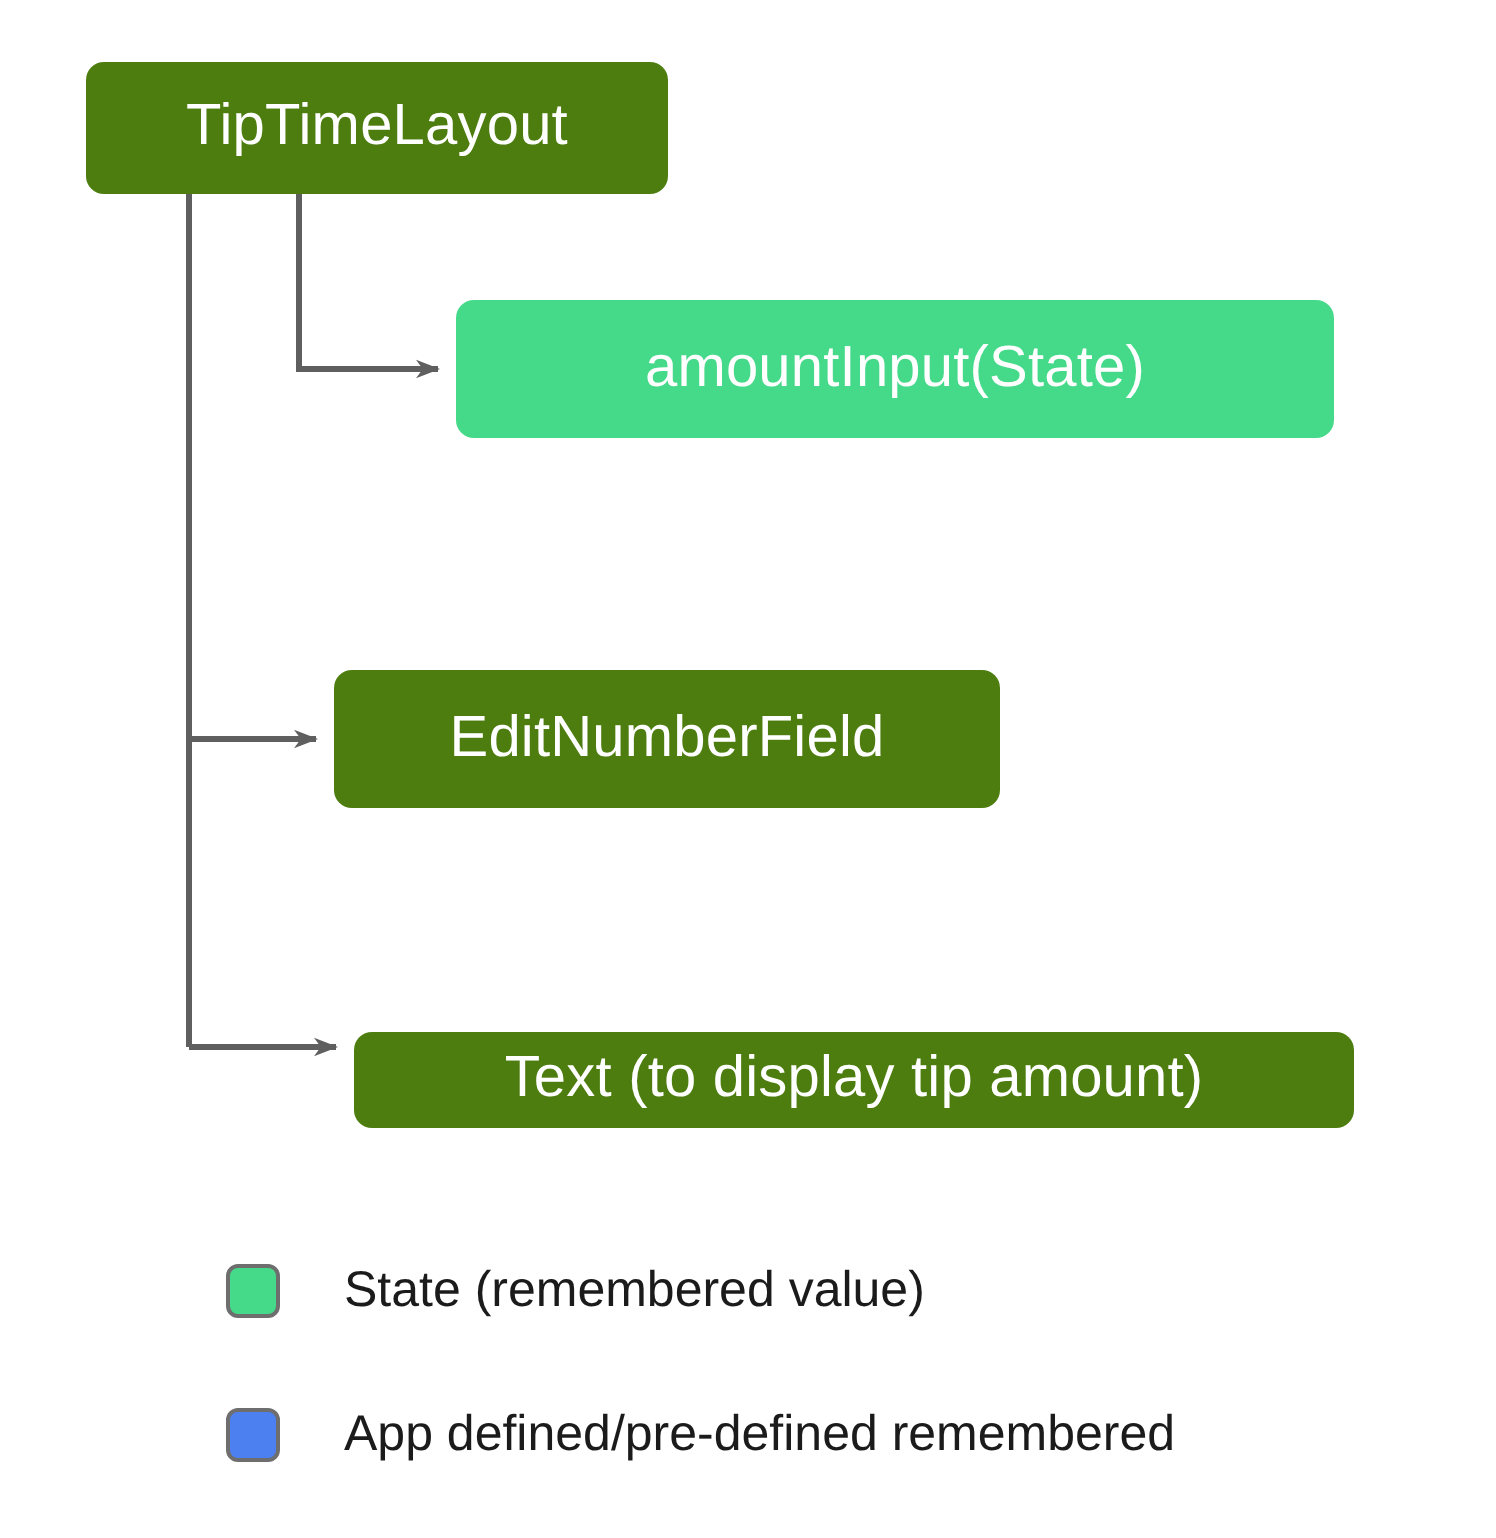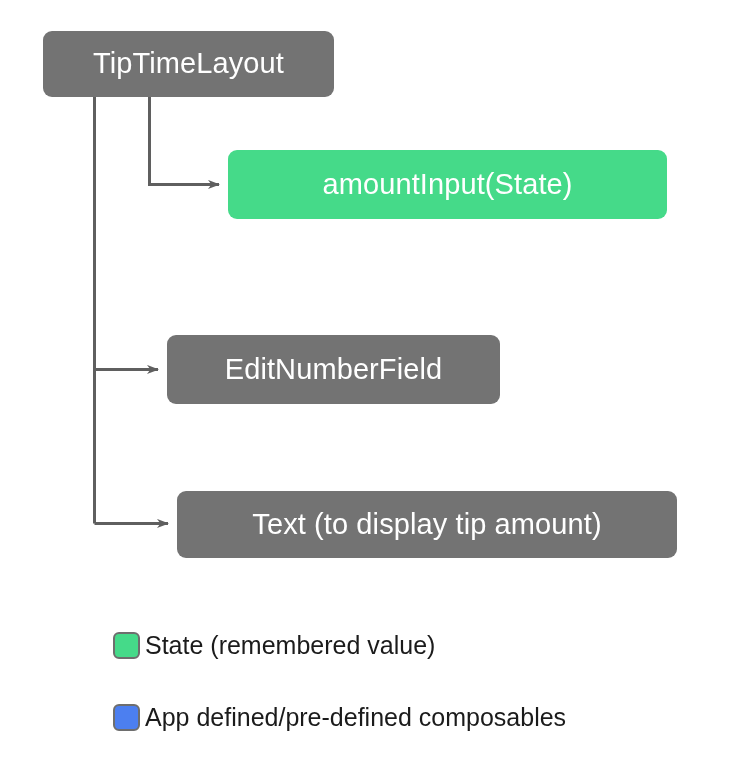--- a/index.html
+++ b/index.html
@@ -33,27 +33,27 @@
     align-items: center;
     justify-content: center;
     border-radius: 9px;
     color: #ffffff;
     font-size: 29px;
     font-weight: 400;
     letter-spacing: 0.1px;
     line-height: 1.1;
     white-space: nowrap;
   }
-  .node-blue { background: #737373; }
+  .node-blue { background: #4d7c0f; }
   .node-green { background: #45da89; text-align: right; }
 
   #node-tiptimelayout { left: 43px;  top: 31px;  width: 291px; height: 66px; }
   #node-amountinput   { left: 228px; top: 150px; width: 439px; height: 69px; }
   #node-editnumber    { left: 167px; top: 335px; width: 333px; height: 69px; text-align: center; }
-  #node-text          { left: 177px; top: 491px; width: 500px; height: 67px; }
+  #node-text          { left: 177px; top: 516px; width: 500px; height: 48px; }
 
   .legend {
     position: absolute;
     left: 113px;
     top: 621px;
     width: 560px;
   }
   .legend-row {
     display: flex;
     align-items: center;
@@ -62,21 +62,21 @@
   .legend-row + .legend-row { margin-top: 24px; }
   .swatch {
     width: 27px;
     height: 27px;
     border-radius: 6px;
     border: 2px solid #6e6e6e;
     box-sizing: border-box;
     flex: 0 0 auto;
   }
   .legend-label {
-    margin-left: 5px;
+    margin-left: 32px;
     font-size: 25px;
     color: #1b1b1b;
     white-space: nowrap;
     line-height: 1;
   }
 </style>
 </head>
 <body>
 
 <div id="canvas">
@@ -113,17 +113,17 @@
     <span>Text (to display tip amount)</span>
   </div>
 
   <div class="legend">
     <div class="legend-row">
       <span class="swatch" style="background:#45da89"></span>
       <span class="legend-label">State (remembered value)</span>
     </div>
     <div class="legend-row">
       <span class="swatch" style="background:#4c7ff0"></span>
-      <span class="legend-label">App defined/pre-defined composables</span>
+      <span class="legend-label">App defined/pre-defined remembered</span>
     </div>
   </div>
 
 </div>
 
 </body></html>

